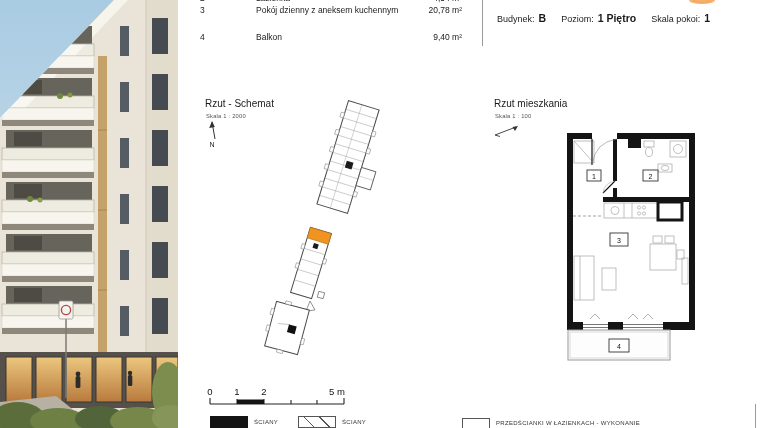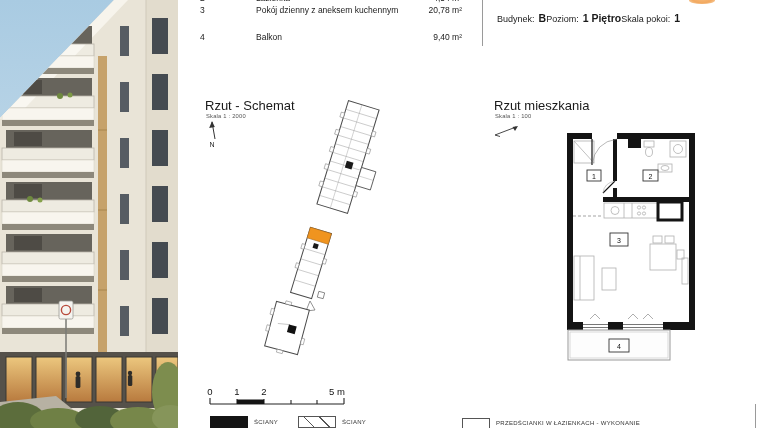--- a/index.html
+++ b/index.html
@@ -13,30 +13,30 @@
   
   .t-row{position:absolute;left:200px;width:262px;display:flex;align-items:baseline;
          font-size:8.5px;line-height:10px;white-space:nowrap;}
   .t-no{width:14px;flex:none;}
   .t-name{flex:none;margin-left:42px;}
   .t-val{margin-left:auto;text-align:right;}
   .t-row.sum .t-no{width:1px;}
 
   
   .vdiv{position:absolute;left:482px;top:0;width:1px;height:46px;background:#9a9a9a;}
-  .hdr{position:absolute;left:497px;top:12px;display:flex;align-items:baseline;
+  .hdr{position:absolute;left:497px;top:12px;display:flex;align-items:baseline;gap:15px;
        font-size:9px;white-space:nowrap;text-align:right;}
   .hdr .pair{display:flex;align-items:baseline;gap:4px;}
   .hdr .val{font-weight:bold;font-size:10.5px;}
   .logo-sliver{position:absolute;left:689px;top:-3px;width:26px;height:7px;
        background:radial-gradient(ellipse at 50% 0%,#f6b36b 0%,#f09a44 60%,#f6d2a7 100%);
        border-radius:0 0 50% 50%;opacity:.85;}
 
   
-  .sec-title{position:absolute;font-size:13px;color:#1a1a1a;white-space:nowrap;}
+  .sec-title{position:absolute;font-size:10px;color:#1a1a1a;white-space:nowrap;}
   .sec-scale{position:absolute;font-size:5.8px;color:#555;letter-spacing:.2px;white-space:nowrap;}
 
   
   .legend-item{position:absolute;display:flex;align-items:flex-start;gap:6px;}
   .sw{width:38px;height:12px;flex:none;box-sizing:border-box;}
   .sw.solid{background:#141414;}
   .sw.hatch{background:repeating-linear-gradient(45deg,transparent 0 10px,#555 10px 11px);
             border:0.8px solid #555;}
   .sw.empty{border:0.8px solid #555;background:#fff;width:28px;height:11px;}
   .legend-label{font-size:6px;color:#333;letter-spacing:.3px;padding-top:3px;white-space:nowrap;}

